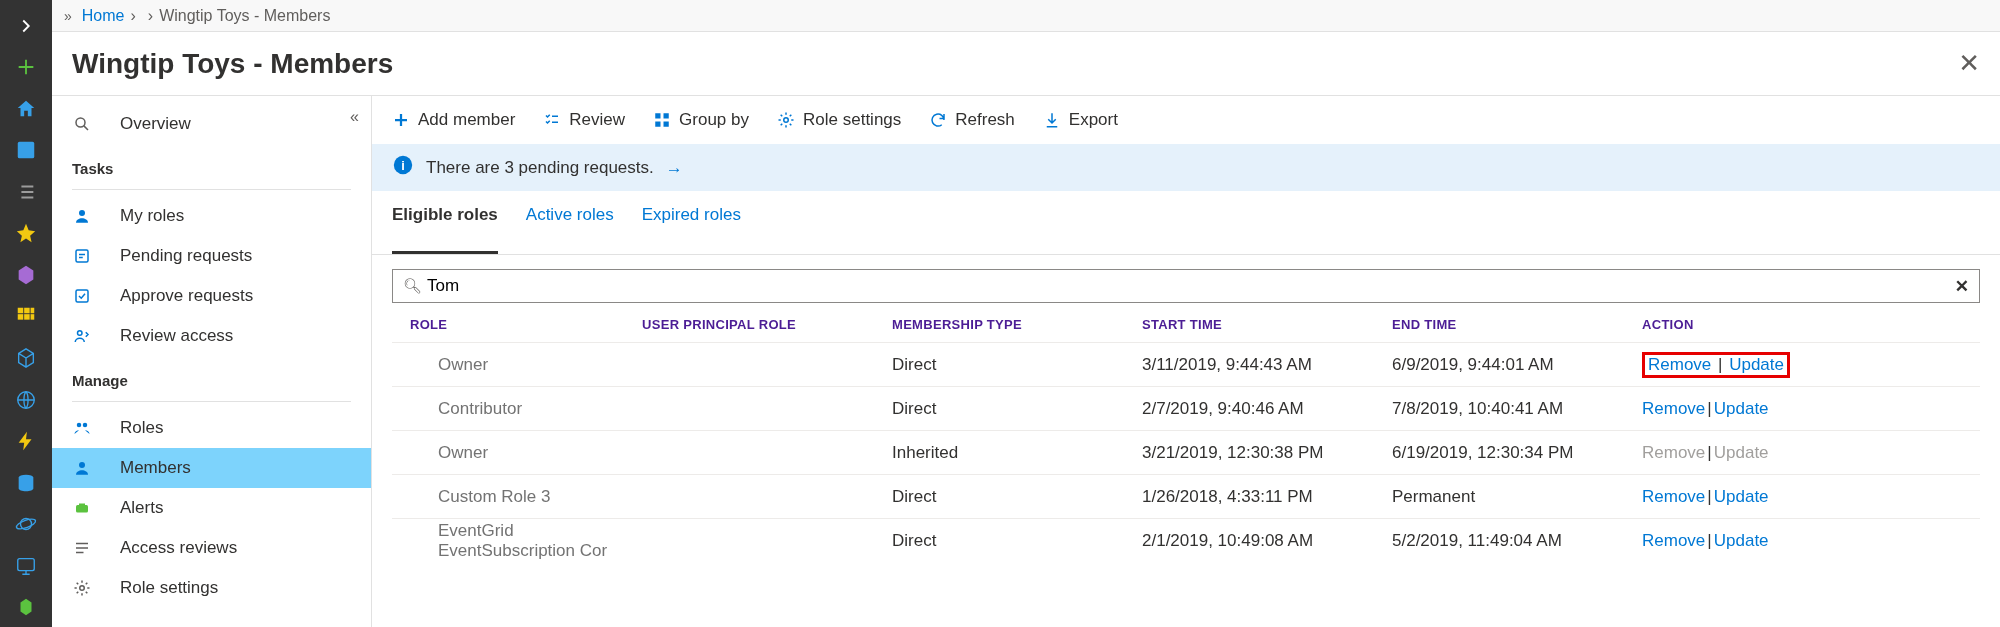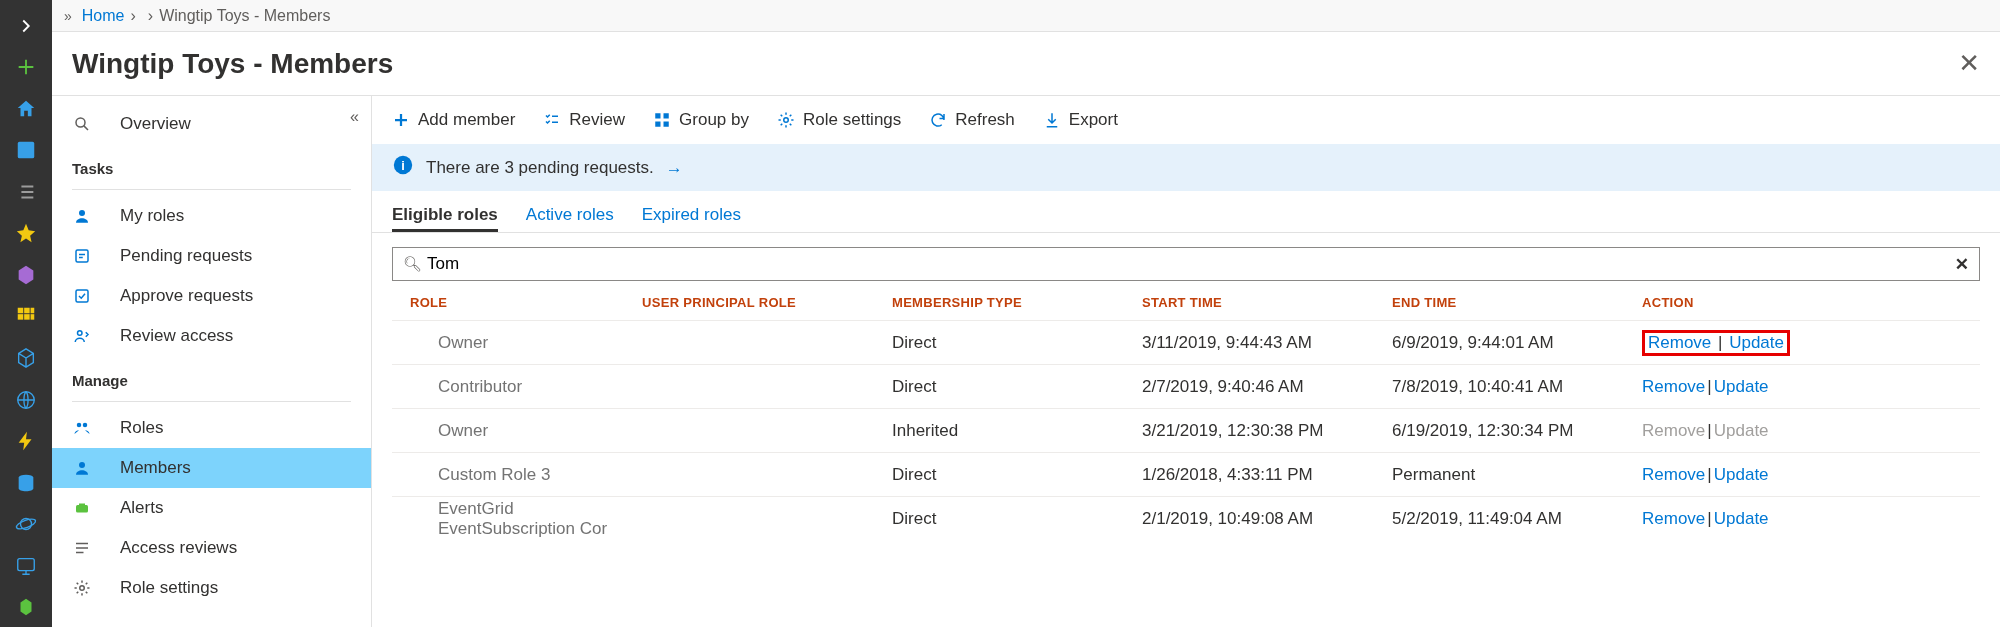--- a/index.html
+++ b/index.html
@@ -45,33 +45,33 @@
     .tool-btn .ticn { color: #0078d4; display: flex; align-items: center; }
     .tool-btn .ticn svg { width: 18px; height: 18px; }
     
     
     .banner { background: #e5f1fb; display: flex; align-items: center; padding: 10px 20px; gap: 12px; font-size: 17px; }
     .banner-icon { color: #0078d4; }
     .banner-arrow { color: #0078d4; cursor: pointer; }
     
     
     .tabs { display: flex; gap: 28px; padding: 14px 20px 0; border-bottom: 1px solid #e1e1e1; }
-    .tab { padding-bottom: 4px; cursor: pointer; font-size: 17px; color: #0078d4; }
+    .tab { padding-bottom: 26px; cursor: pointer; font-size: 17px; color: #0078d4; }
     .tab.active { color: #323130; font-weight: 600; border-bottom: 3px solid #323130; }
     
     
     .search-row { padding: 14px 20px 0; }
     .search-box { position: relative; border: 1px solid #8a8886; height: 34px; display: flex; align-items: center; padding: 0 36px 0 34px; }
     .search-icn { position: absolute; left: 10px; color: #605e5c; font-size: 15px; }
     .search-box input { border: none; outline: none; font-size: 17px; width: 100%; }
     .search-clear { position: absolute; right: 10px; cursor: pointer; font-weight: bold; font-size: 17px; }
     
     
     .tbl { padding: 0 20px; }
-    .th-row { display: flex; padding: 14px 0 10px; font-size: 13px; font-weight: 600; color: #c2410c; letter-spacing: 0.3px; }
+    .th-row { display: flex; padding: 14px 0 10px; font-size: 13px; font-weight: 600; color: #4c1d95; letter-spacing: 0.3px; }
     .col-role { width: 250px; padding-left: 18px; }
     .col-upn { width: 250px; }
     .col-mtype { width: 250px; }
     .col-start { width: 250px; }
     .col-end { width: 250px; }
     .col-action { width: 180px; }
     .group-row { padding: 18px 0 8px 18px; font-size: 15px; font-weight: 600; color: #323130; }
     .data-row { display: flex; align-items: center; height: 44px; border-top: 1px solid #edebe9; font-size: 17px; }
     .data-row .rcell { display: flex; align-items: center; }
     .data-row .col-role a { color: #737373; text-decoration: none; padding-left: 28px; }

